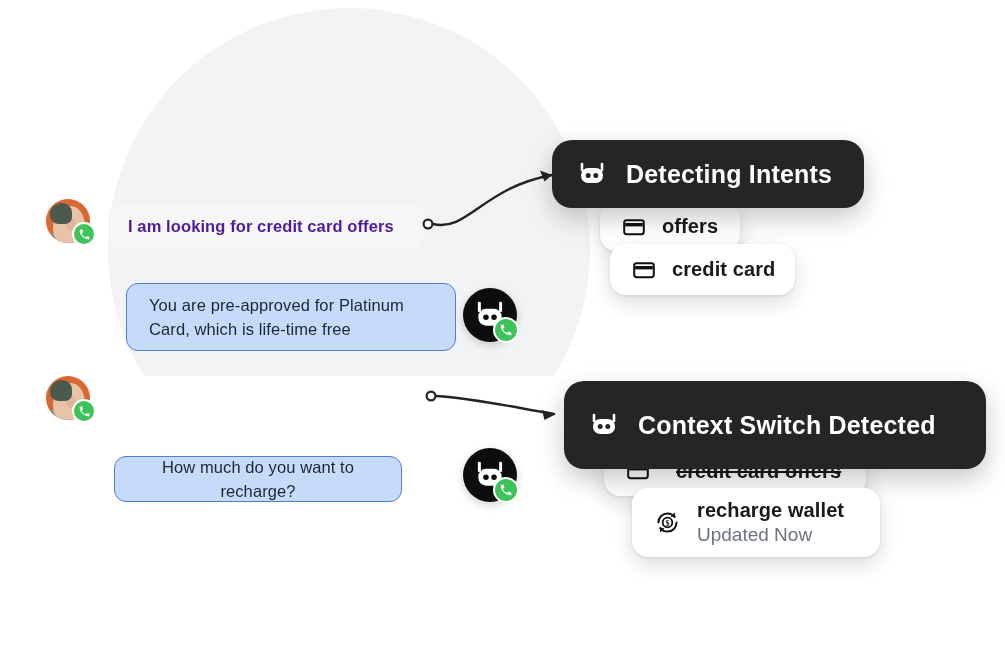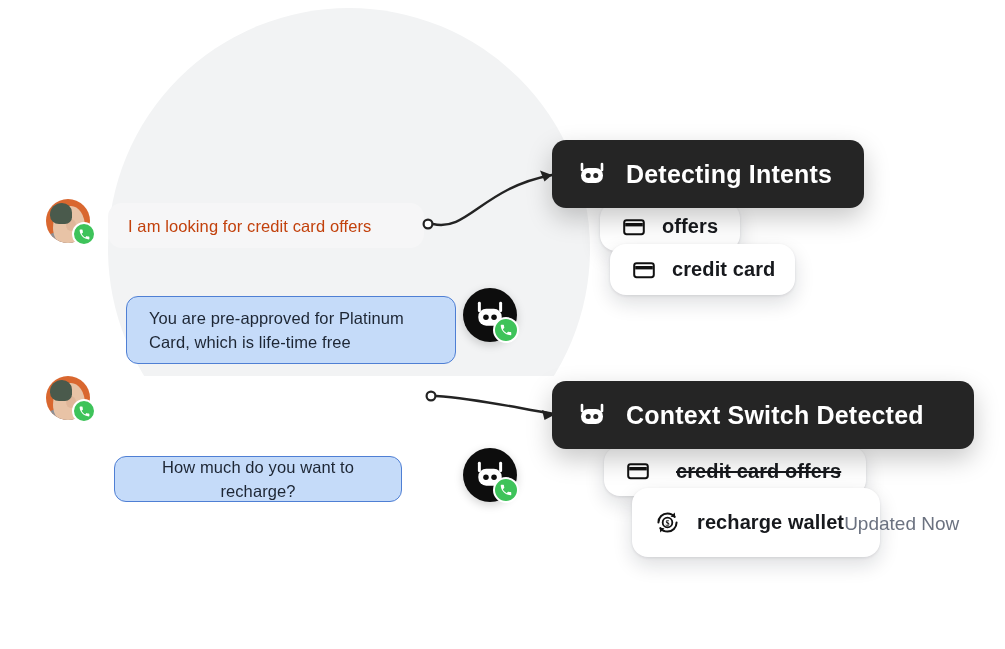--- a/index.html
+++ b/index.html
@@ -135,21 +135,22 @@
     line-height: 24px;
     letter-spacing: .1px;
     color: #1f2430;
     display: flex;
     align-items: center;
   }
   .bubble-user {
     background: #f6f6f7;
     border-radius: 14px;
     padding: 0 20px;
-    color: #c2410c;
+    color: #4c1d95;
+    font-weight: bold;
   }
   .bubble-bot {
     background: #c5dbf9;
     border: 1.5px solid #4f7fd4;
     border-radius: 12px;
     padding: 0 22px;
     color: #1d2634;
   }
 
   
@@ -157,21 +158,21 @@
     position: absolute;
     overflow: visible;
     pointer-events: none;
   }
 
   
   .dark-card {
     position: absolute;
     box-sizing: border-box;
     background: #252525;
-    border-radius: 14px;
+    border-radius: 20px;
     display: flex;
     align-items: center;
     gap: 18px;
     padding: 0 24px;
     color: #ffffff;
     box-shadow: 0 10px 26px rgba(0,0,0,.22);
     z-index: 6;
   }
   .dark-card .title {
     font-size: 25px;
@@ -198,21 +199,21 @@
     color: #17191d;
     letter-spacing: .1px;
     white-space: nowrap;
   }
   .chip .chip-label.struck {
     text-decoration: line-through;
     text-decoration-thickness: 2px;
   }
   .chip .chip-text {
     display: flex;
-    flex-direction: row;
+    flex-direction: column;
     justify-content: center;
   }
   .chip .chip-sub {
     font-size: 19px;
     color: #6b7280;
     font-weight: normal;
     margin-top: 2px;
     white-space: nowrap;
   }
   svg { display: block; }
@@ -275,21 +276,21 @@
   <div class="chip" style="left:610px; top:244px; width:185px; height:51px; z-index:7;">
     <span>
       <svg width="24" height="24" viewBox="0 0 24 24">
         <rect x="2.2" y="5.2" width="19.6" height="14" rx="2.4" fill="none" stroke="#111111" stroke-width="2"></rect>
         <rect x="3.2" y="8" width="17.6" height="3.4" fill="#111111"></rect>
       </svg>
     </span>
     <span class="chip-label">credit card</span>
   </div>
 
-  <div class="bubble bubble-bot" style="left:126px; top:296px; width:330px; height:68px;">
+  <div class="bubble bubble-bot" style="left:126px; top:283px; width:330px; height:68px;">
     <span>You are pre-approved for Platinum Card, which is life-time free</span>
   </div>
 
   <div class="bot-avatar" style="left:463px; top:288px;">
     <div class="disc">
       <svg width="34" height="34" viewBox="0 0 32 32">
         <path d="M6 5 v7" stroke="#ffffff" stroke-width="2.8" stroke-linecap="round" fill="none"></path>
         <path d="M26 5 v7" stroke="#ffffff" stroke-width="2.8" stroke-linecap="round" fill="none"></path>
         <rect x="5" y="10" width="22" height="16" rx="7.5" fill="#ffffff"></rect>
         <circle cx="12.2" cy="18.2" r="2.6" fill="#0d0d0d"></circle>
@@ -317,21 +318,21 @@
     </div>
   </div>
 
 
   <svg class="connector" style="left:424px; top:385px; width:150px; height:40px;" width="150" height="40" viewBox="0 0 150 40">
     <path d="M12 11 C 55 14, 88 22, 130 29" fill="none" stroke="#232323" stroke-width="2.4" stroke-linecap="round"></path>
     <circle cx="7" cy="11" r="4.4" fill="#ffffff" stroke="#232323" stroke-width="2.2"></circle>
     <path d="M131 29.5 L 118 25 L 120.5 35 Z" fill="#232323"></path>
   </svg>
 
-  <div class="dark-card" style="left:552px; top:381px; width:422px; height:68px;">
+  <div class="dark-card" style="left:564px; top:381px; width:422px; height:88px;">
     <span>
       <svg width="32" height="32" viewBox="0 0 32 32">
         <path d="M6 6 v6" stroke="#ffffff" stroke-width="2.6" stroke-linecap="round" fill="none"></path>
         <path d="M26 6 v6" stroke="#ffffff" stroke-width="2.6" stroke-linecap="round" fill="none"></path>
         <rect x="5" y="10" width="22" height="15" rx="7.2" fill="#ffffff"></rect>
         <circle cx="12.2" cy="17.6" r="2.5" fill="#252525"></circle>
         <circle cx="19.8" cy="17.6" r="2.5" fill="#252525"></circle>
       </svg>
     </span>
     <span class="title">Context Switch Detected</span>

